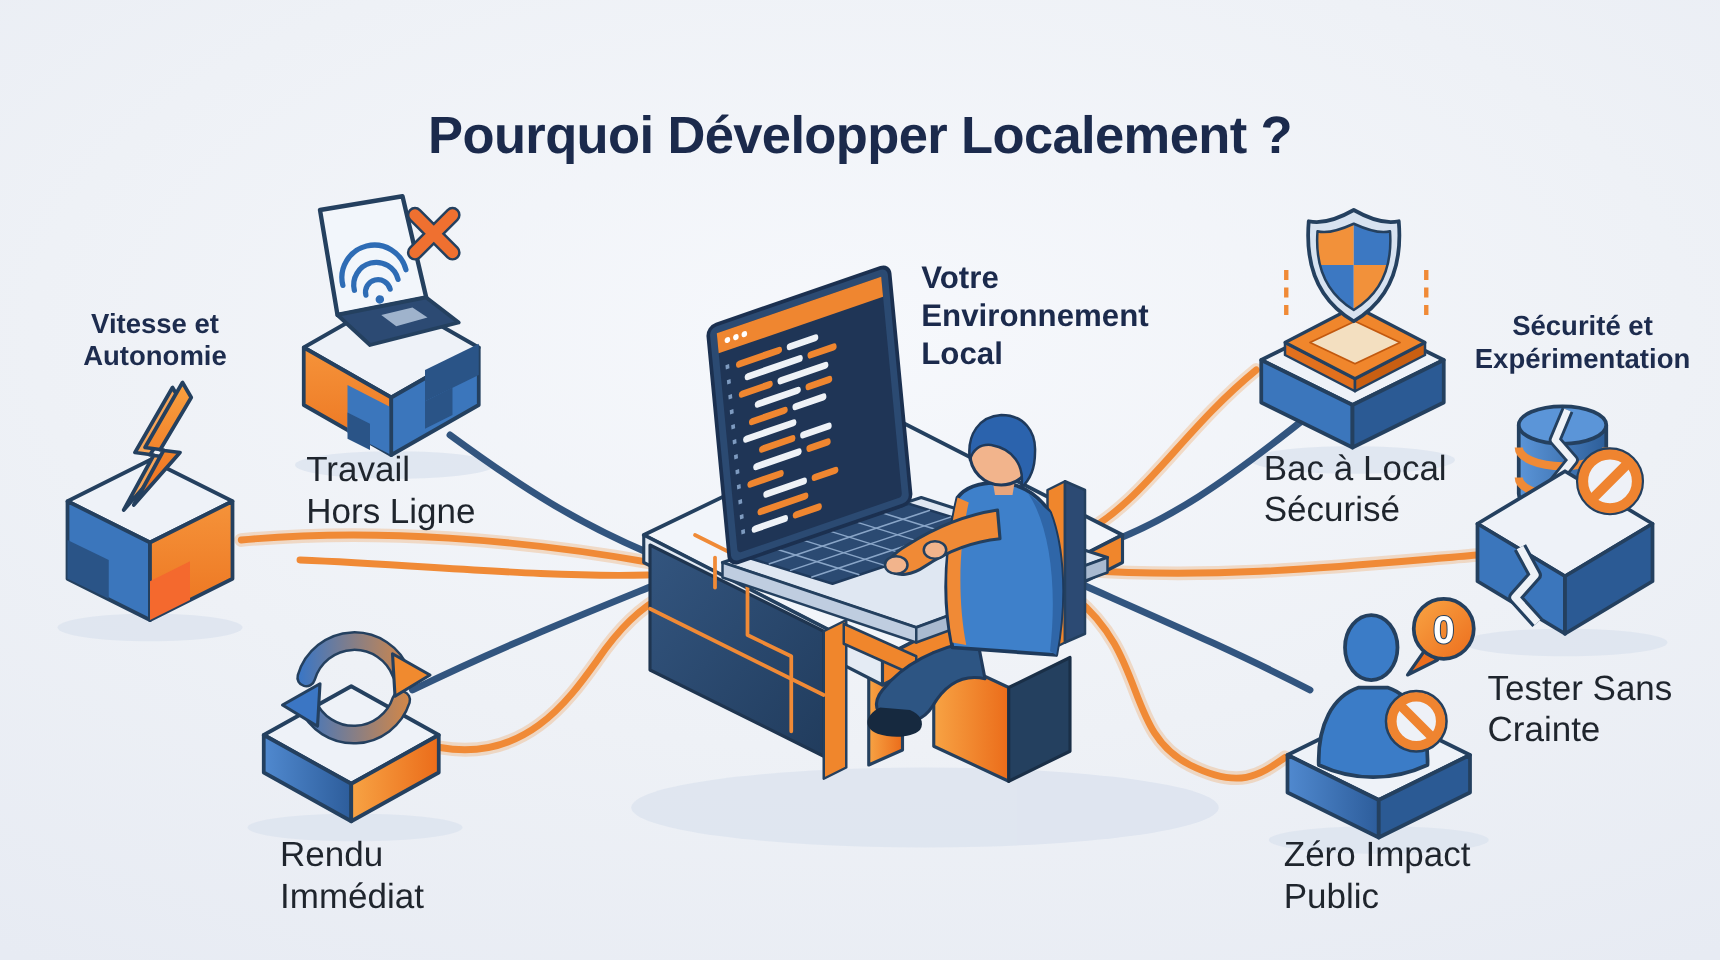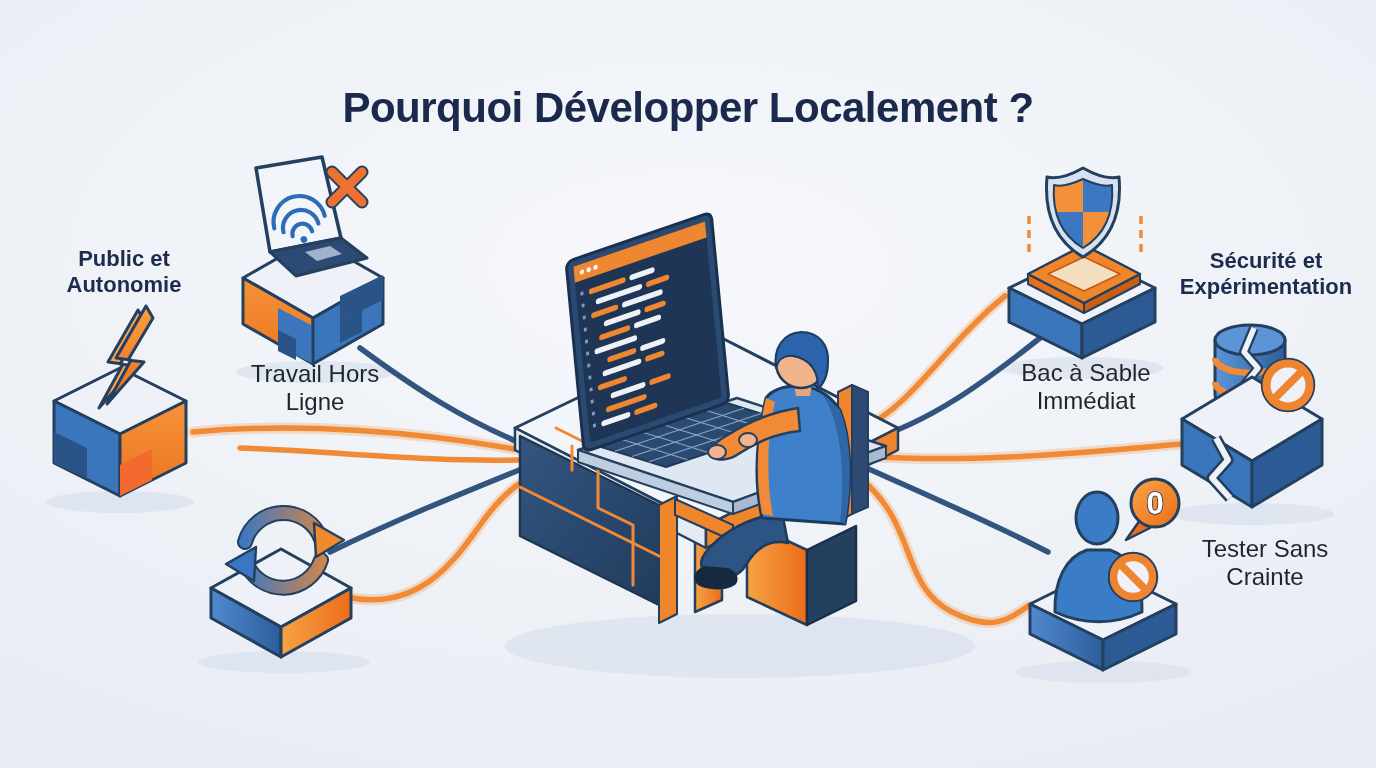--- a/index.html
+++ b/index.html
@@ -4,21 +4,21 @@
 <style>
   html,body{margin:0;padding:0;}
   body{width:1376px;height:768px;overflow:hidden;background:#eef1f6;font-family:"Liberation Sans",sans-serif;}
   .stage{position:relative;width:1376px;height:768px;background:
     radial-gradient(1200px 600px at 50% 35%, #f6f8fc 0%, #eef1f6 55%, #e7ebf3 100%);}
   svg.illu{position:absolute;left:0;top:0;width:1376px;height:768px;display:block;}
   .txt{position:absolute;color:#20262e;}
   .title{top:36px;left:50%;transform:translateX(-50%);white-space:nowrap;
     font-size:42px;font-weight:700;color:#1b2a4c;letter-spacing:-0.5px;margin-top:48px;}
   .hdr{font-size:22px;font-weight:700;color:#1d2c4e;text-align:center;line-height:1.18;}
-  .lbl{font-size:24px;font-weight:400;color:#1f252d;text-align:center;line-height:1.17;}
+  .lbl{font-size:28px;font-weight:400;color:#1f252d;line-height:1.17;}
   .hdr,.lbl{transform:translateX(-50%);}
   .center-lbl{font-size:25px;font-weight:700;color:#1b2a4c;text-align:left;line-height:1.22;}
 </style>
 </head>
 <body>
 
 <div class="stage">
 
 <svg class="illu" viewBox="0 0 1376 768">
   <defs>
@@ -274,22 +274,25 @@
     <ellipse cx="717" cy="452" rx="9" ry="7" fill="#f2b48c" stroke="#24405f" stroke-width="2"></ellipse>
     <ellipse cx="748" cy="440" rx="9" ry="7" fill="#f2b48c" stroke="#24405f" stroke-width="2"></ellipse>
     <polygon points="794,384 812,384 810,396 796,396" fill="#e8a57c"></polygon>
     <circle cx="801" cy="363" r="25" fill="#f2b48c" stroke="#1f3a5c" stroke-width="2.5"></circle>
     <path d="M776,368 C773,347 784,333 801,332 C819,332 829,345 828,362 C828,375 824,384 817,390 C820,372 810,359 793,356 C784,355 778,360 776,368 Z" fill="#2b63ad" stroke="#1f3a5c" stroke-width="2"></path>
   </g>
 </svg>
 
 <div class="txt title">Pourquoi Développer Localement ?</div>
 
-<div class="txt hdr" style="left:124px;top:246px;width:160px;">Public et Autonomie</div>
+<div class="txt hdr" style="left:124px;top:246px;width:160px;">Vitesse et Autonomie</div>
 <div class="txt hdr" style="left:1266px;top:248px;width:190px;">Sécurité et Expérimentation</div>
 
 <div class="txt lbl" style="left:315px;top:360px;width:140px;">Travail Hors Ligne</div>
-
-<div class="txt lbl" style="left:1086px;top:359px;width:150px;">Bac à Sable Immédiat</div>
+<div class="txt lbl" style="left:284px;top:668px;width:120px;">Rendu Immédiat</div>
+
+<div class="txt lbl" style="left:1086px;top:359px;width:150px;">Bac à Local Sécurisé</div>
 <div class="txt lbl" style="left:1265px;top:535px;width:150px;">Tester Sans Crainte</div>
-
+<div class="txt lbl" style="left:1102px;top:668px;width:150px;">Zéro Impact Public</div>
+
+<div class="txt center-lbl" style="left:737px;top:207px;width:235px;">Votre Environnement Local</div>
 
 </div>
 
 </body></html>

